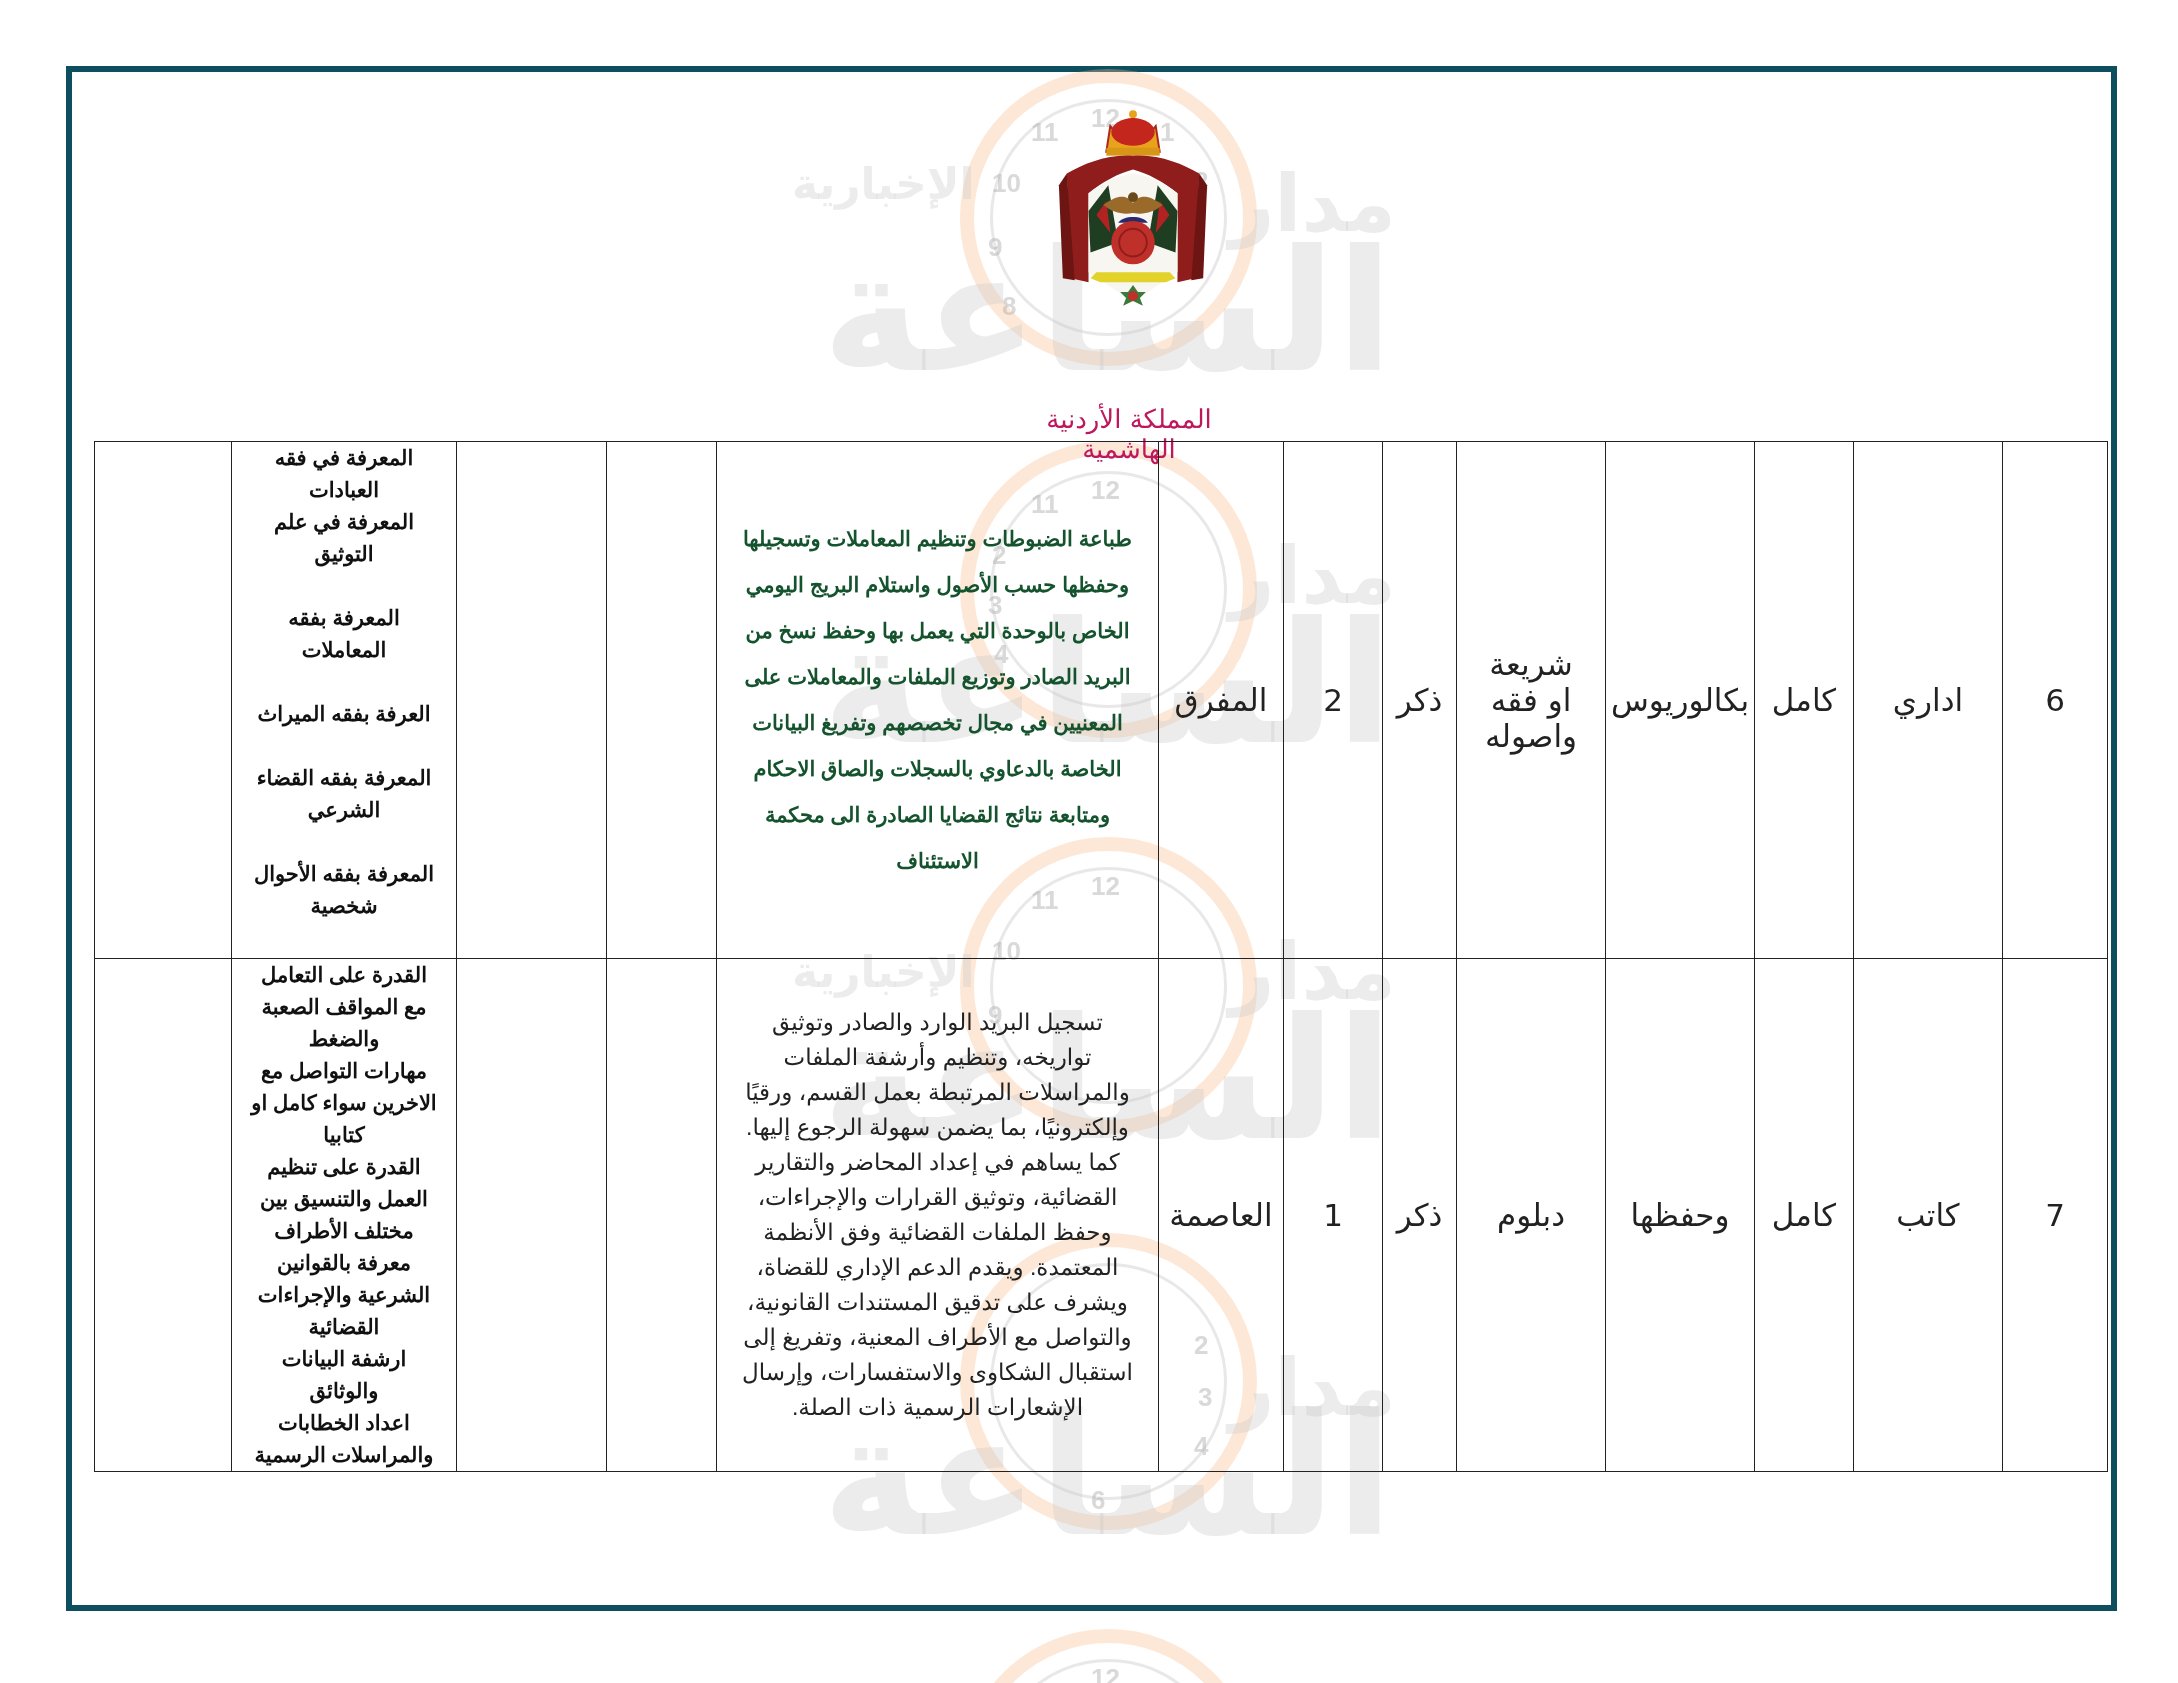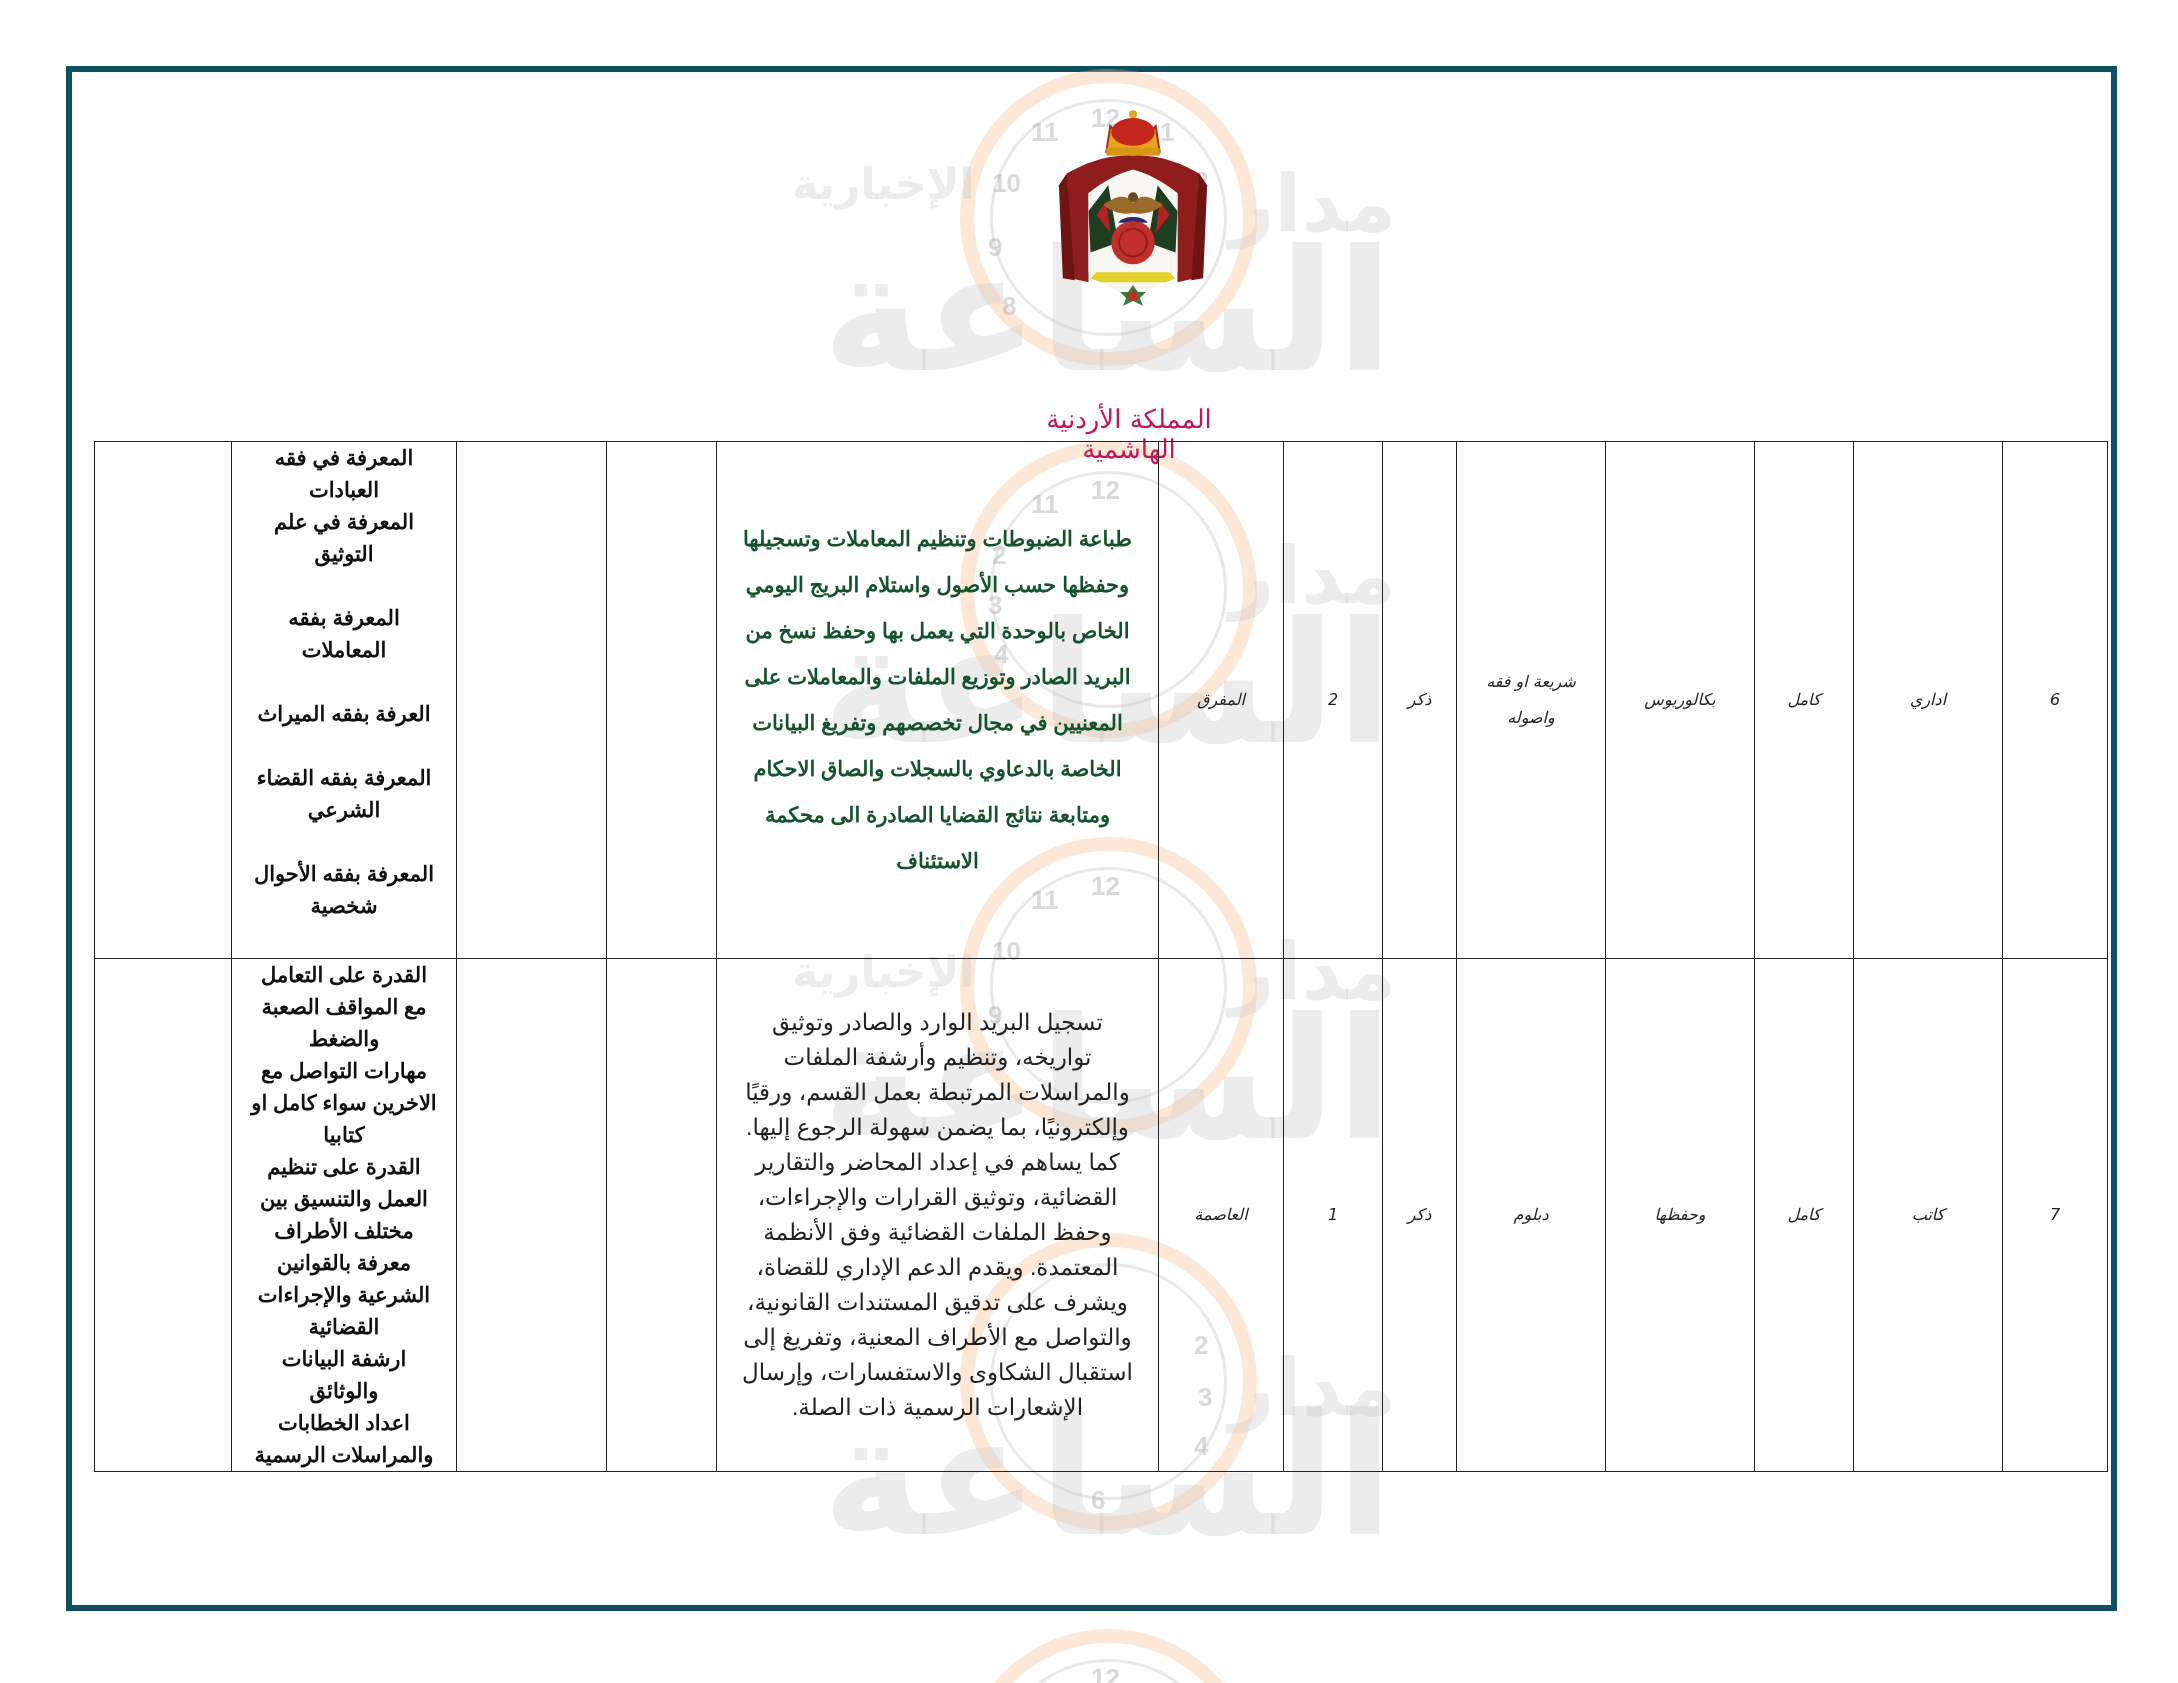--- a/index.html
+++ b/index.html
@@ -95,24 +95,23 @@
     .jobs-table td {
       border: 1.5px solid #222;
       vertical-align: middle;
       text-align: center;
       padding: 0;
       direction: rtl;
       background: transparent;
     }
     .plain {
       font-family: "DejaVu Sans", sans-serif;
-      font-size: 16px;
+      font-size: 31px;
       line-height: 36px;
       color: #222;
-      font-style: italic;
     }
     .skills {
       font-family: "Liberation Sans", sans-serif;
       font-weight: bold;
       font-size: 21px;
       line-height: 32px;
       color: #111;
       vertical-align: top !important;
       padding-top: 0 !important;
     }

